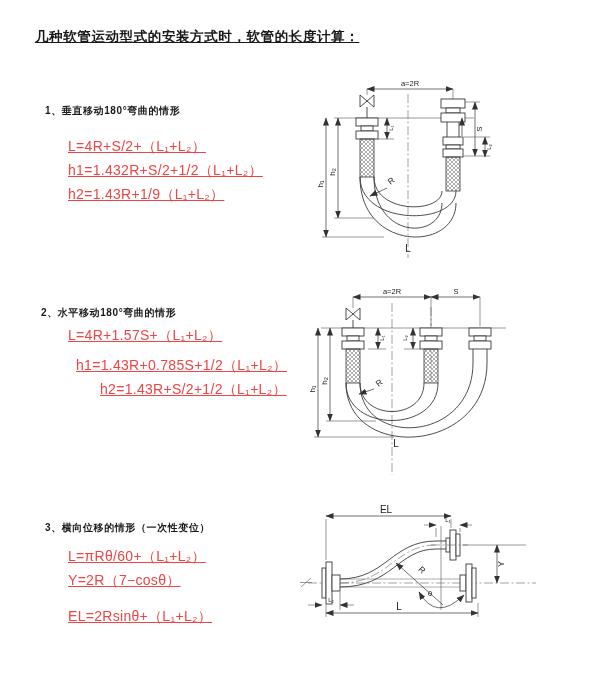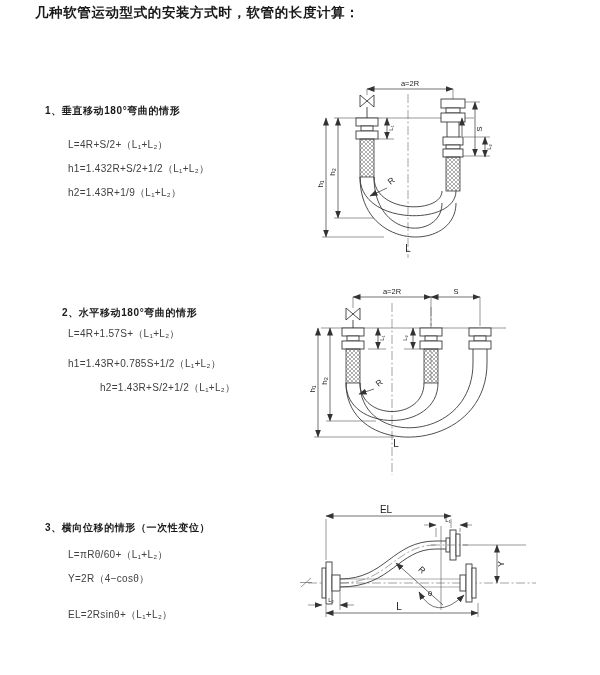--- a/index.html
+++ b/index.html
@@ -4,48 +4,48 @@
 <style>
   html,body{margin:0;padding:0;}
   body{
     width:600px;height:675px;position:relative;overflow:hidden;
     background:#ffffff;color:#1a1a1a;
     font-family:"Liberation Sans","DejaVu Sans",sans-serif;
   }
   .abs{position:absolute;}
   .title{font-size:13.5px;font-weight:700;letter-spacing:.6px;white-space:nowrap;}
   .sec-heading{font-size:10px;font-weight:700;letter-spacing:.6px;white-space:nowrap;}
-  .formula{font-size:10px;font-weight:400;letter-spacing:.3px;color:#404040;white-space:nowrap;}
+  .formula{font-size:14px;font-weight:400;letter-spacing:.3px;color:#ef4444;white-space:nowrap;text-decoration:underline;}
   svg{display:block;}
   svg .ln{stroke:#3a3a3a;stroke-width:.9;fill:none;}
   svg .thin{stroke:#555;stroke-width:.6;fill:none;}
   svg .dim{stroke:#333;stroke-width:.7;fill:none;}
   svg .cl{stroke:#666;stroke-width:.6;fill:none;stroke-dasharray:9 2.5 2 2.5;}
   svg .fit{fill:#fff;stroke:#3a3a3a;stroke-width:.9;}
   svg .ghost{stroke:#8a8a8a;stroke-width:.7;fill:none;}
   svg text{fill:#222;font-family:"Liberation Sans","DejaVu Sans",sans-serif;}
 </style>
 </head>
 <body>
 
-<div class="abs title" style="left:35px;top:4px;">几种软管运动型式的安装方式时，软管的长度计算：</div>
+<div class="abs title" style="left:35px;top:28px;text-decoration:underline;">几种软管运动型式的安装方式时，软管的长度计算：</div>
 
 <div class="abs sec-heading" style="left:45px;top:104px;">1、垂直移动180°弯曲的情形</div>
 <div class="abs formula" style="left:68px;top:138px;">L=4R+S/2+（L₁+L₂）</div>
 <div class="abs formula" style="left:68px;top:162px;">h1=1.432R+S/2+1/2（L₁+L₂）</div>
 <div class="abs formula" style="left:68px;top:186px;">h2=1.43R+1/9（L₁+L₂）</div>
 
-<div class="abs sec-heading" style="left:62px;top:306px;">2、水平移动180°弯曲的情形</div>
+<div class="abs sec-heading" style="left:41px;top:306px;">2、水平移动180°弯曲的情形</div>
 <div class="abs formula" style="left:68px;top:327px;">L=4R+1.57S+（L₁+L₂）</div>
-<div class="abs formula" style="left:68px;top:357px;">h1=1.43R+0.785S+1/2（L₁+L₂）</div>
+<div class="abs formula" style="left:76px;top:357px;">h1=1.43R+0.785S+1/2（L₁+L₂）</div>
 <div class="abs formula" style="left:68px;top:381px;margin-left:32px;">h2=1.43R+S/2+1/2（L₁+L₂）</div>
 
 <div class="abs sec-heading" style="left:45px;top:521px;">3、横向位移的情形（一次性变位）</div>
 <div class="abs formula" style="left:68px;top:548px;">L=πRθ/60+（L₁+L₂）</div>
-<div class="abs formula" style="left:68px;top:572px;">Y=2R（4−cosθ）</div>
+<div class="abs formula" style="left:68px;top:572px;">Y=2R（7−cosθ）</div>
 <div class="abs formula" style="left:68px;top:608px;">EL=2Rsinθ+（L₁+L₂）</div>
 
 <svg class="abs" style="left:312px;top:66px;" width="270" height="200" viewBox="0 0 270 200">
   <defs>
     <marker id="arr1" markerWidth="9" markerHeight="8" refX="7.5" refY="3" orient="auto-start-reverse" markerUnits="userSpaceOnUse">
       <path d="M0,0 L8,3 L0,6 Z" fill="#333"></path>
     </marker>
     <pattern id="hatch1" width="4" height="4" patternUnits="userSpaceOnUse">
       <path d="M0,0 L4,4 M4,0 L0,4" stroke="#787878" stroke-width=".6"></path>
     </pattern>

